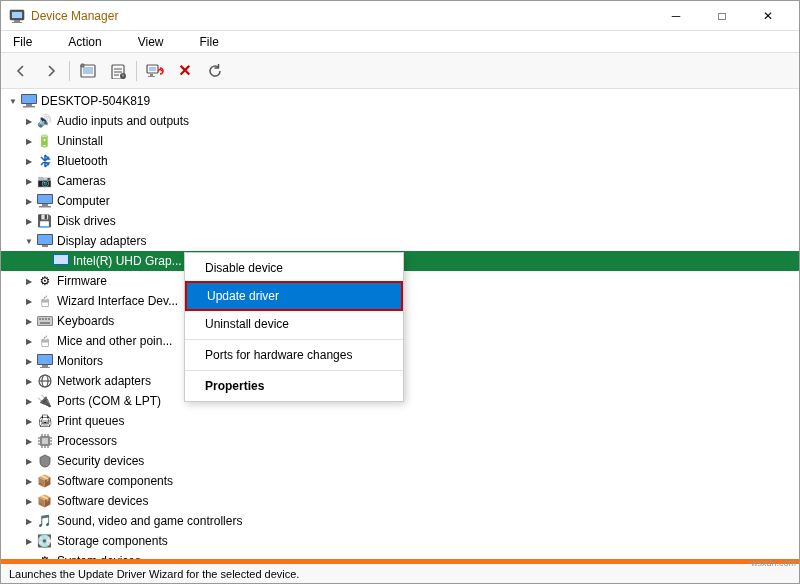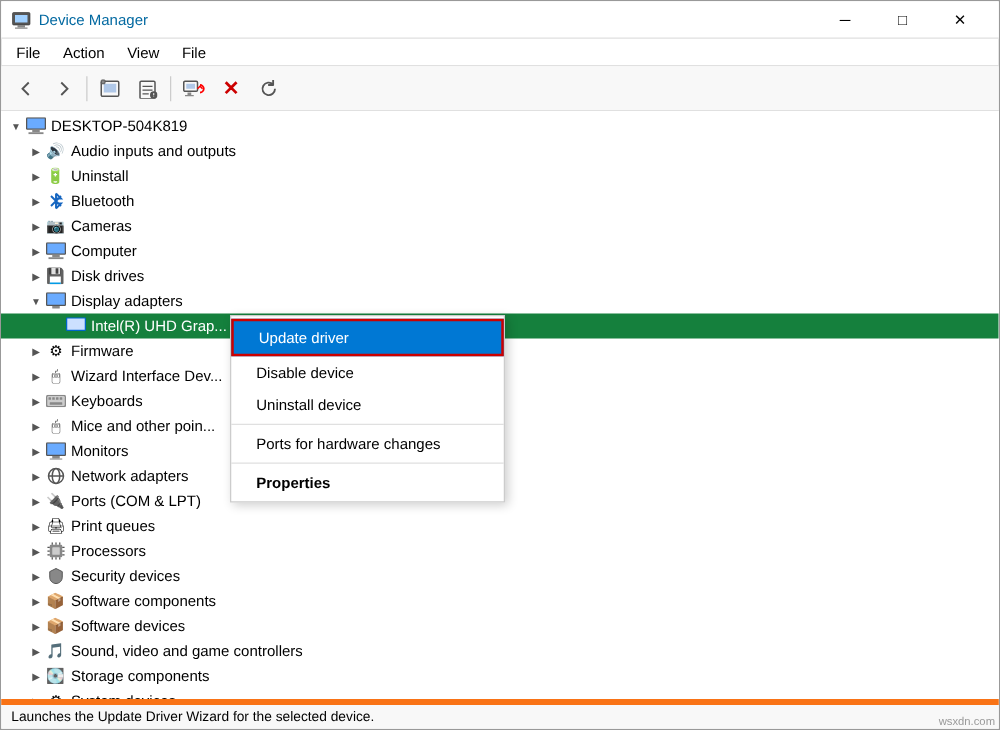--- a/index.html
+++ b/index.html
@@ -32,21 +32,21 @@
       display: flex;
       align-items: center;
       gap: 6px;
     }
     .title-icon {
       width: 16px;
       height: 16px;
     }
     .title-text {
       font-size: 12px;
-      color: #0369a1;
+      color: #a16207;
     }
     .title-controls {
       display: flex;
       gap: 0;
     }
     .title-btn {
       width: 46px;
       height: 30px;
       display: flex;
       align-items: center;
@@ -56,21 +56,21 @@
       color: #000;
       background: transparent;
       border: none;
     }
     .menu-bar {
       height: 22px;
       display: flex;
       align-items: center;
       padding: 0 4px;
       border-bottom: 1px solid #e0e0e0;
-      gap: 2px;
+      gap: 20px;
     }
     .menu-item {
       padding: 2px 8px;
       cursor: pointer;
       font-size: 12px;
       border-radius: 2px;
     }
     .toolbar {
       height: 36px;
       display: flex;
@@ -180,21 +180,21 @@
       height: 24px;
       border-top: 5px solid #f97316;
       display: flex;
       align-items: center;
       padding: 0 8px;
       background: #f8f8f8;
       font-size: 11px;
     }
     .watermark {
       position: absolute;
-      bottom: 2px;
+      bottom: 16px;
       right: 4px;
       font-size: 9px;
       color: #999;
       text-align: center;
     }
     
     .tree-panel::-webkit-scrollbar { width: 12px; }
     .tree-panel::-webkit-scrollbar-track { background: #f0f0f0; }
     .tree-panel::-webkit-scrollbar-thumb { background: #c0c0c0; border: 2px solid #f0f0f0; }
   </style>
@@ -519,22 +519,22 @@
       <div class="tree-item">
         <span class="tree-indent"></span>
         <span class="tree-arrow">▶</span>
         <span class="tree-icon" style="font-size:12px;">⚙</span>
         <span class="tree-label">System devices</span>
       </div>
 
     </div>
 
     <div class="context-menu">
+      <div class="ctx-item">Disable device</div>
       <div class="ctx-item highlighted">Update driver</div>
-      <div class="ctx-item">Disable device</div>
       <div class="ctx-item">Uninstall device</div>
       <div class="ctx-separator"></div>
       <div class="ctx-item">Ports for hardware changes</div>
       <div class="ctx-separator"></div>
       <div class="ctx-item bold">Properties</div>
     </div>
   </div>
 
   <div class="status-bar">
     <span>Launches the Update Driver Wizard for the selected device.</span>

